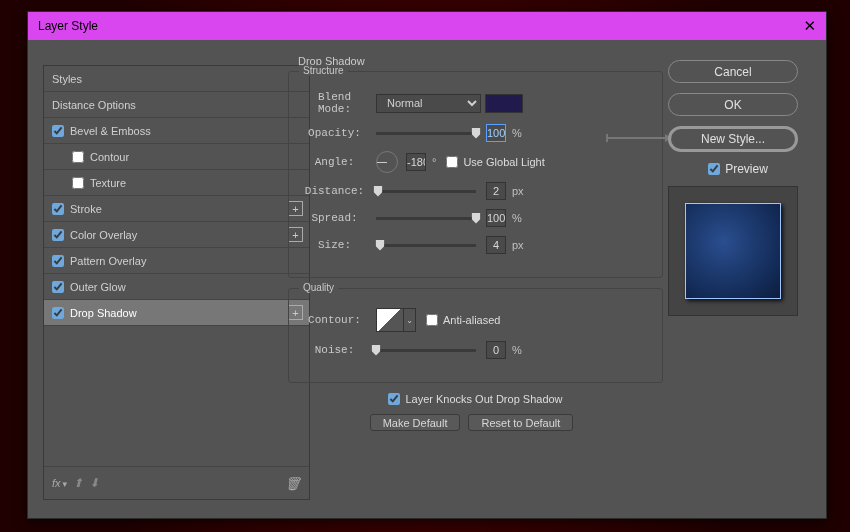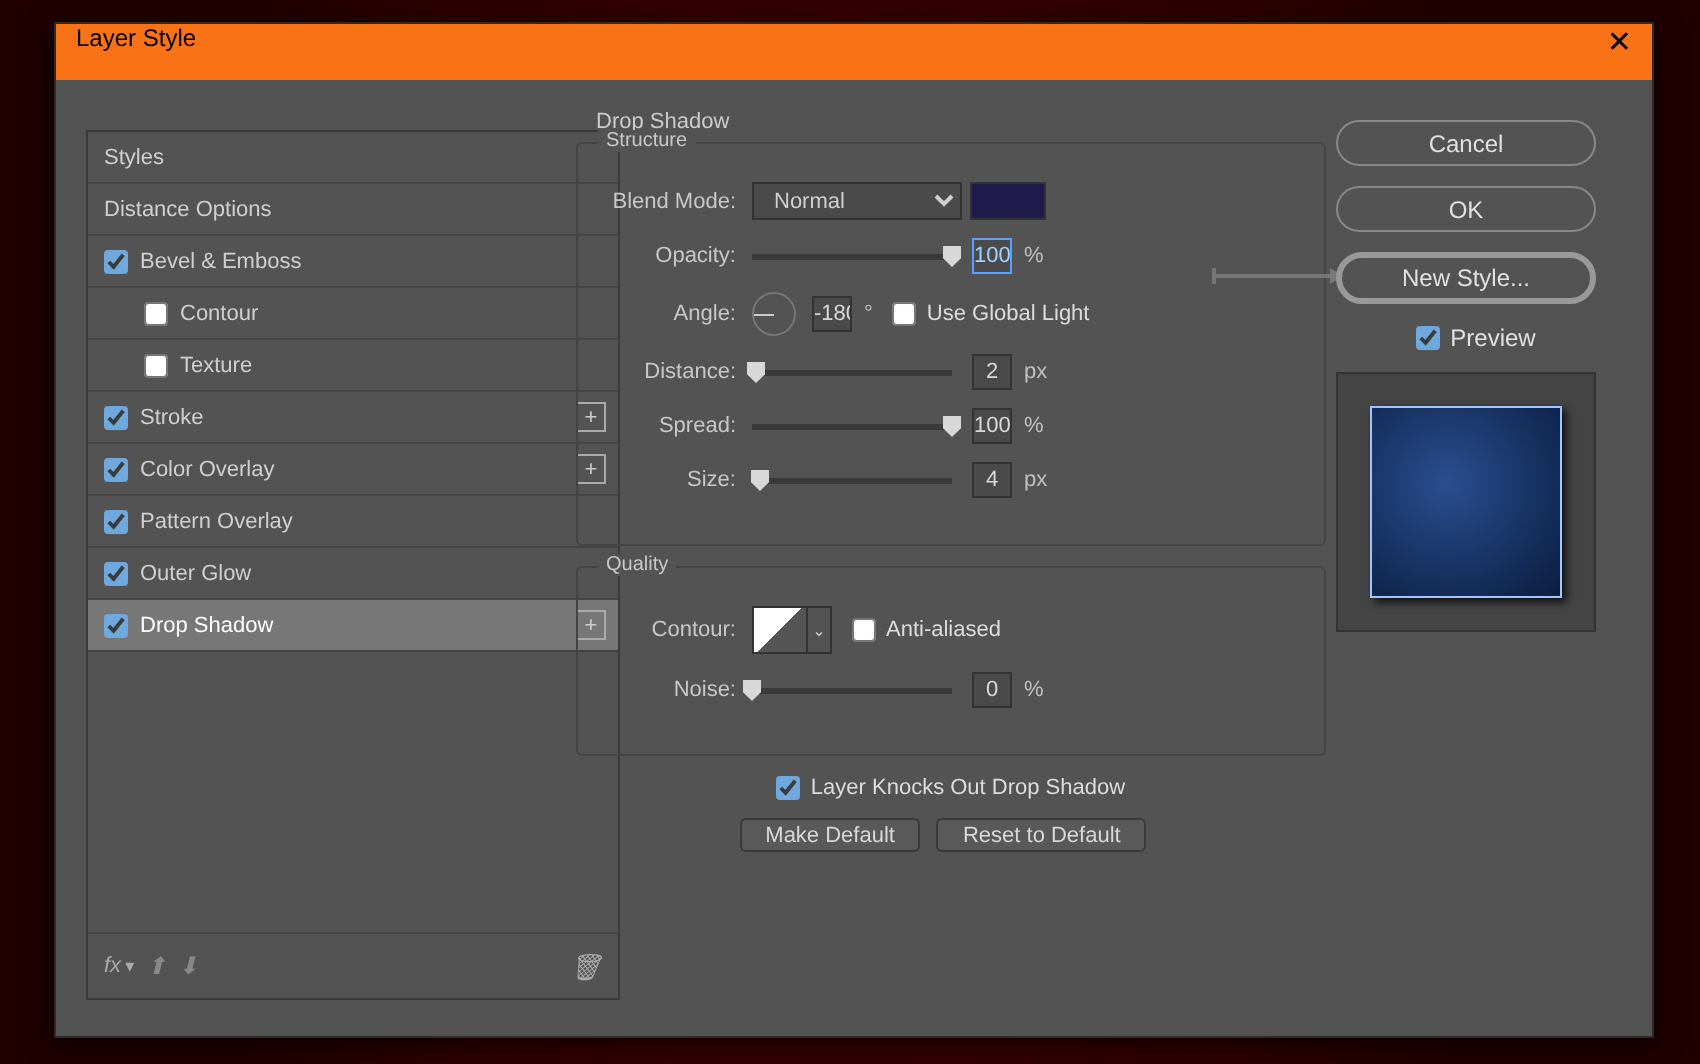--- a/index.html
+++ b/index.html
@@ -1,37 +1,37 @@
 <!DOCTYPE html>
 <html><head>
 <meta charset="utf-8">
 <style>
   * { box-sizing: border-box; margin: 0; padding: 0; font-family: "Segoe UI", Tahoma, sans-serif; }
   body { width: 850px; height: 532px; background: radial-gradient(circle at 50% 50%, #5a0404 0%, #200000 80%); overflow: hidden; }
   .dialog { position: absolute; left: 27px; top: 11px; width: 800px; height: 508px; background: #535353; border: 1px solid #2b2b2b; box-shadow: 0 3px 12px rgba(0,0,0,.6); color: #ddd; font-size: 11px; }
-  .titlebar { height: 28px; background: #f97316; display: flex; align-items: flex-start; justify-content: space-between; padding: 0 10px; color: #000; font-size: 12px; }
+  .titlebar { height: 28px; background: #d946ef; display: flex; align-items: center; justify-content: space-between; padding: 0 10px; color: #000; font-size: 12px; }
   .close-x { font-size: 15px; cursor: pointer; }
   .body { position: relative; height: calc(100% - 28px); }
   
   .left-panel { position: absolute; left: 15px; top: 25px; width: 267px; height: 435px; background: #535353; border: 1px solid #3a3a3a; }
   .lp-row { height: 26px; display:flex; align-items:center; padding: 0 8px; border-bottom: 1px solid #444; color: #d0d0d0; position: relative; }
   .lp-row.active { background: #777; color: #fff; }
   .lp-row input[type=checkbox] { margin-right: 6px; width: 12px; height: 12px; accent-color: #6fa8dc; }
   .lp-plus { position: absolute; right: 6px; top: 5px; width: 15px; height: 15px; border: 1px solid #aaa; display:flex; align-items:center; justify-content:center; font-size:11px; color:#ccc; }
   .lp-footer { position: absolute; bottom: 0; left:0; right:0; height: 26px; display:flex; align-items:center; padding: 16px 8px; color:#aaa; font-style: italic; justify-content: space-between; border-top:1px solid #444;}
   .lp-footer .fx { font-style: italic; }
   .lp-arrow { font-size: 12px; margin-left:6px; color:#888;}
   .trash { margin-left:auto; color:#aaa; font-size:13px;}
   
   .center-panel { position: absolute; left: 260px; top: 15px; width: 375px; }
   .section-title { color:#ccc; font-size:11px; margin-bottom:4px; padding-left:10px; }
   .group { border: 1px solid #444; border-radius: 3px; padding: 10px 12px 14px 12px; margin-bottom: 10px; position:relative; }
   .group-legend { position: absolute; top:-7px; left:10px; background:#535353; padding: 0 4px; color:#c8c8c8; font-size:10px; }
   .row { display:flex; align-items:center; margin: 9px 0; }
-  .lbl { width: 75px; text-align:right; padding-right:8px; color:#c8c8c8; font-size:11px; }
+  .lbl { width: 75px; text-align:center; padding-right:8px; color:#c8c8c8; font-size:11px;font-family:Liberation Mono, monospace; }
   .select { width: 105px; height:19px; background:#4a4a4a; border:1px solid #333; color:#d0d0d0; font-size:11px; padding-left:6px; }
   .swatch { width: 38px; height: 19px; background:#211a4d; border:1px solid #333; margin-left:4px; }
   .slider-track { width: 100px; height: 3px; background:#3a3a3a; position: relative; margin-right: 10px; }
   .slider-thumb { width:9px; height:11px; background:#d8d8d8; position:absolute; top:-4px; transform:translateX(-50%); clip-path: polygon(0 0,100% 0,100% 60%,50% 100%,0 60%);}
   .numbox { width: 20px; height: 18px; background:#4a4a4a; border:1px solid #333; color:#d8d8d8; font-size:11px; text-align:center; }
   .numbox.hl { border:1px solid #5aa0ff; background:#4a4a4a; color:#9fd0ff; }
   .unit { margin-left: 6px; color:#c0c0c0; font-size:11px; }
   .dial { width:22px; height:22px; border:1px solid #777; border-radius:50%; margin-right:8px; position:relative; }
   .dial::after { content:""; position:absolute; left:50%; top:50%; width:10px; height:1px; background:#ccc; transform-origin: left center; transform: rotate(180deg); }
   .cb { width:12px; height:12px; accent-color:#6fa8dc; margin-right:5px; }

